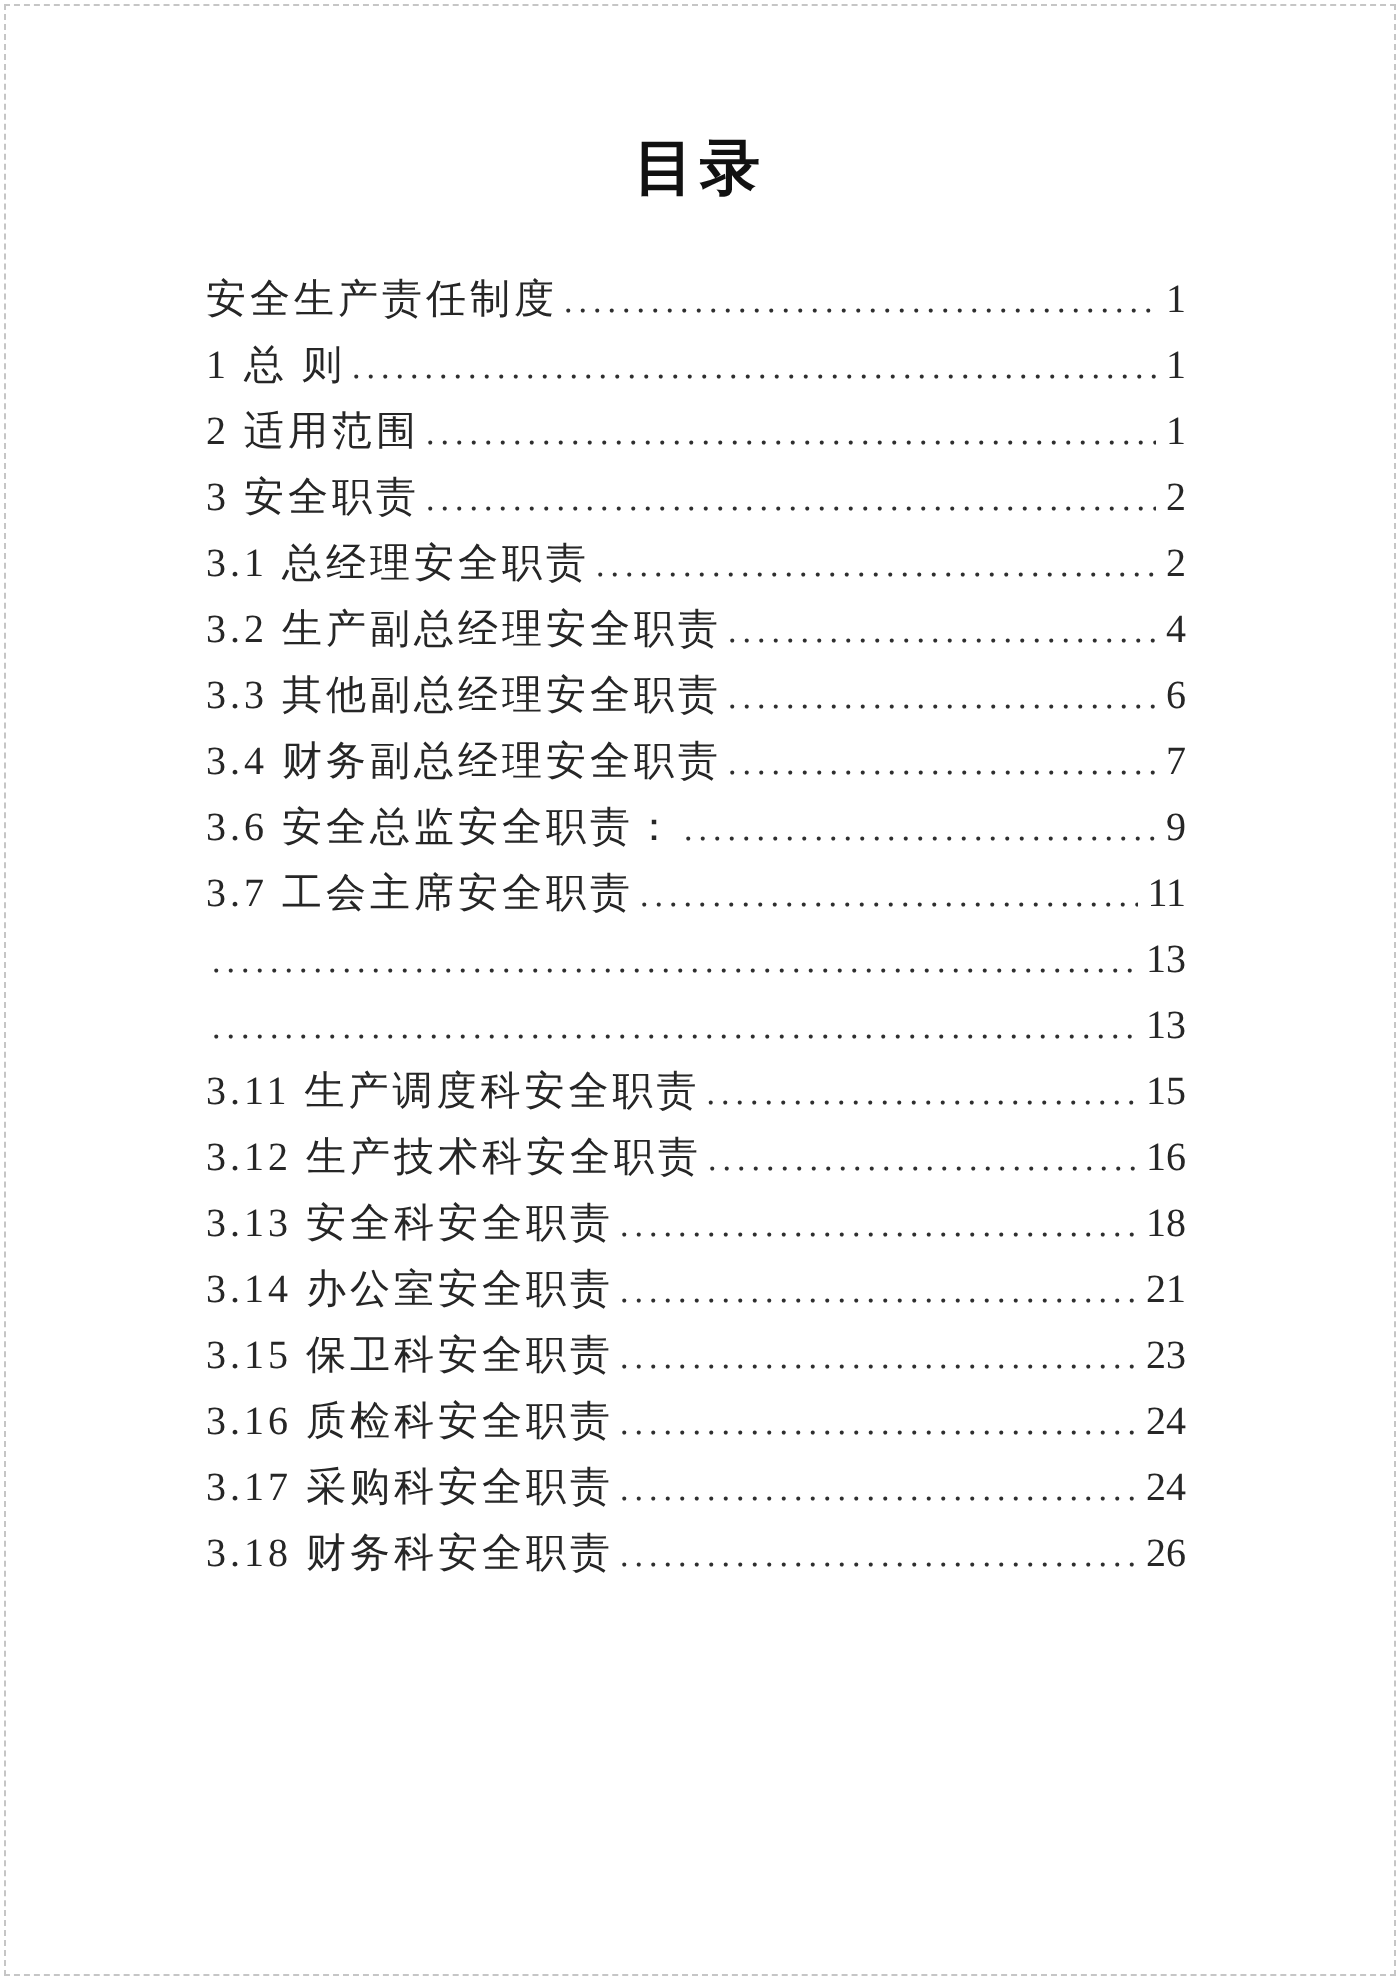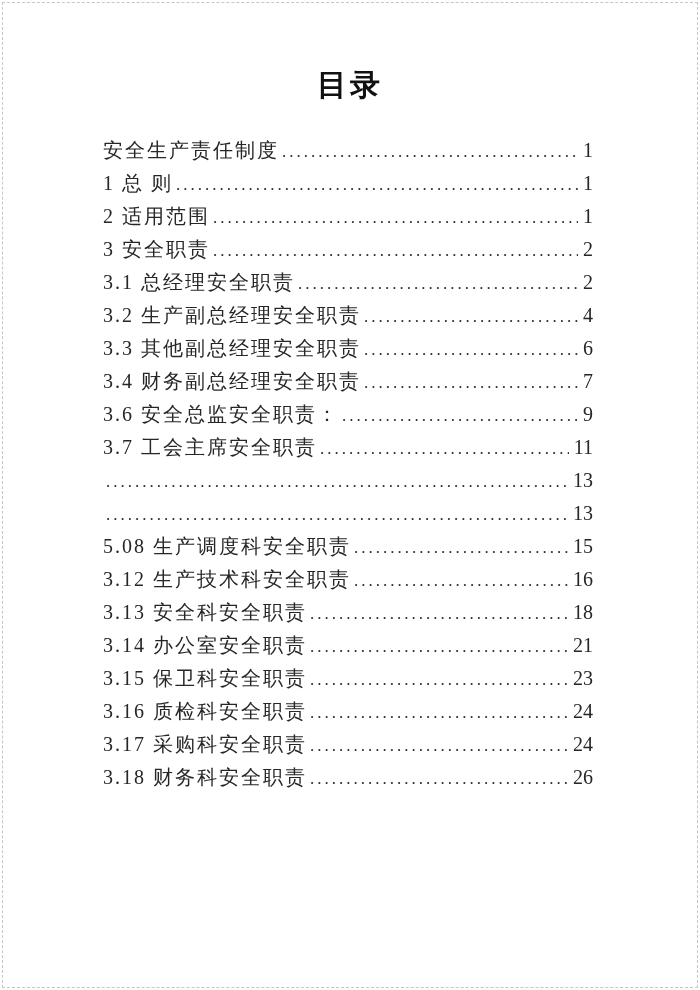--- a/index.html
+++ b/index.html
@@ -142,21 +142,21 @@
     <span class="toc-dots"></span>
     <span class="toc-page">13</span>
   </div>
 
   <div class="toc-row">
     <span class="toc-dots"></span>
     <span class="toc-page">13</span>
   </div>
 
   <div class="toc-row">
-    <span class="toc-label">5.08 生产调度科安全职责</span>
+    <span class="toc-label">3.11 生产调度科安全职责</span>
     <span class="toc-dots"></span>
     <span class="toc-page">15</span>
   </div>
 
   <div class="toc-row">
     <span class="toc-label">3.12 生产技术科安全职责</span>
     <span class="toc-dots"></span>
     <span class="toc-page">16</span>
   </div>
 

